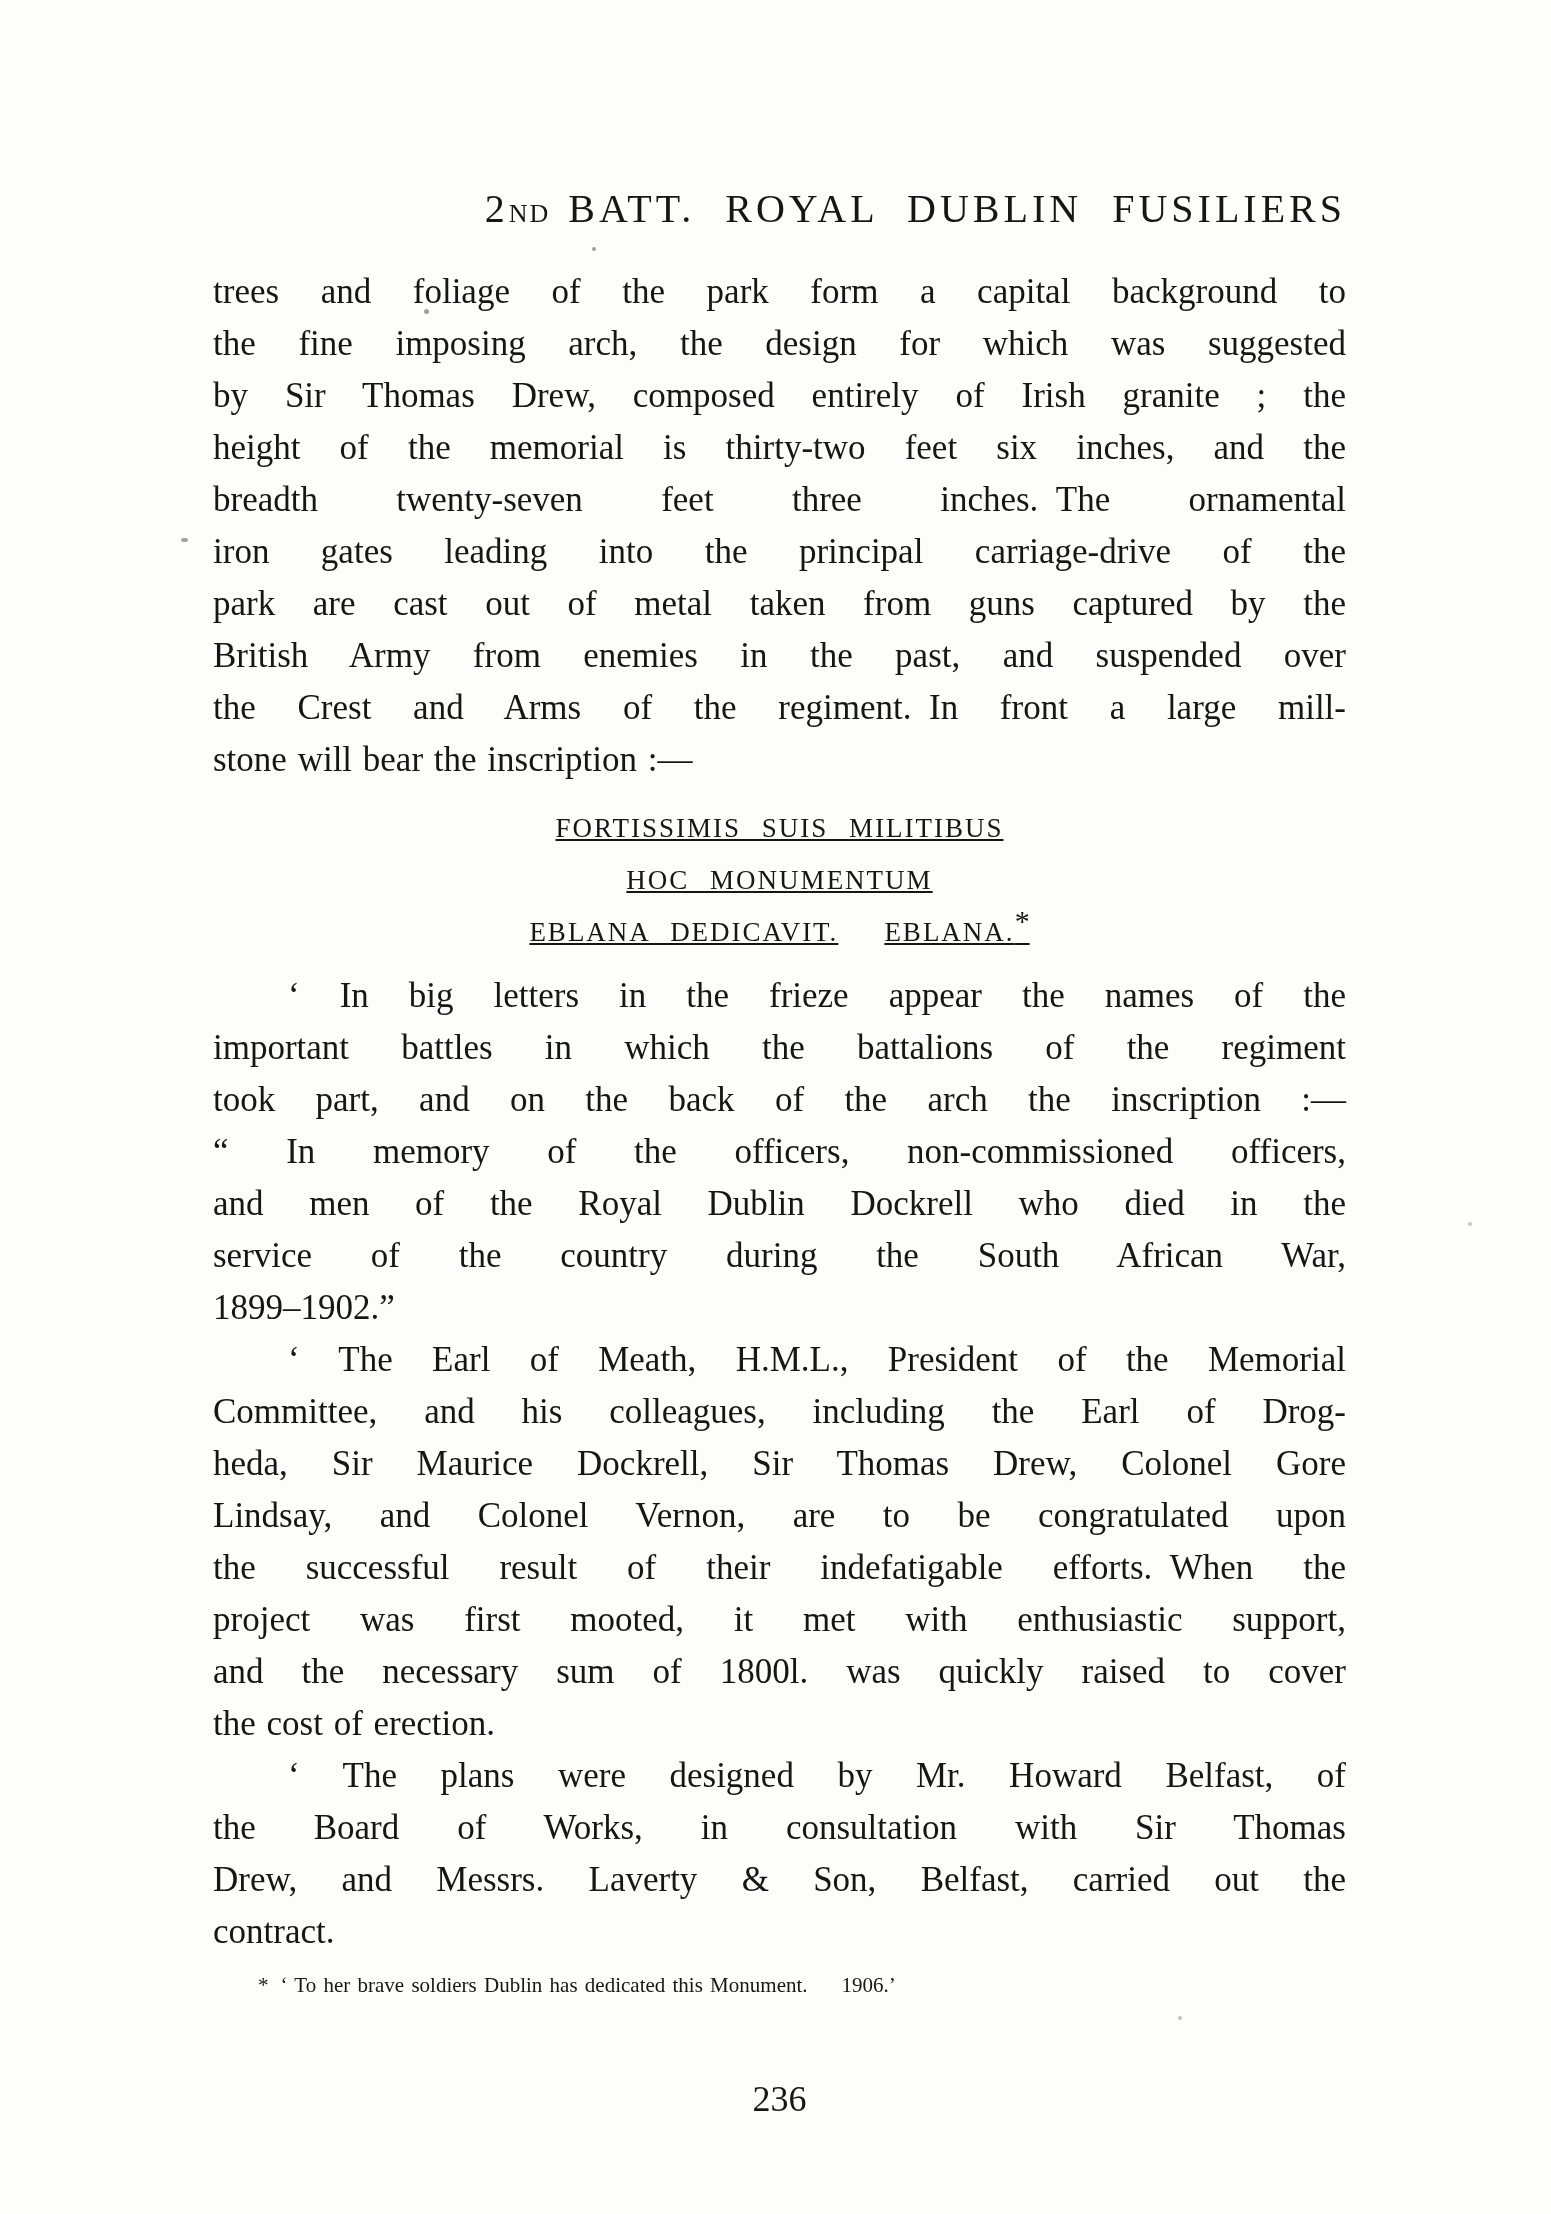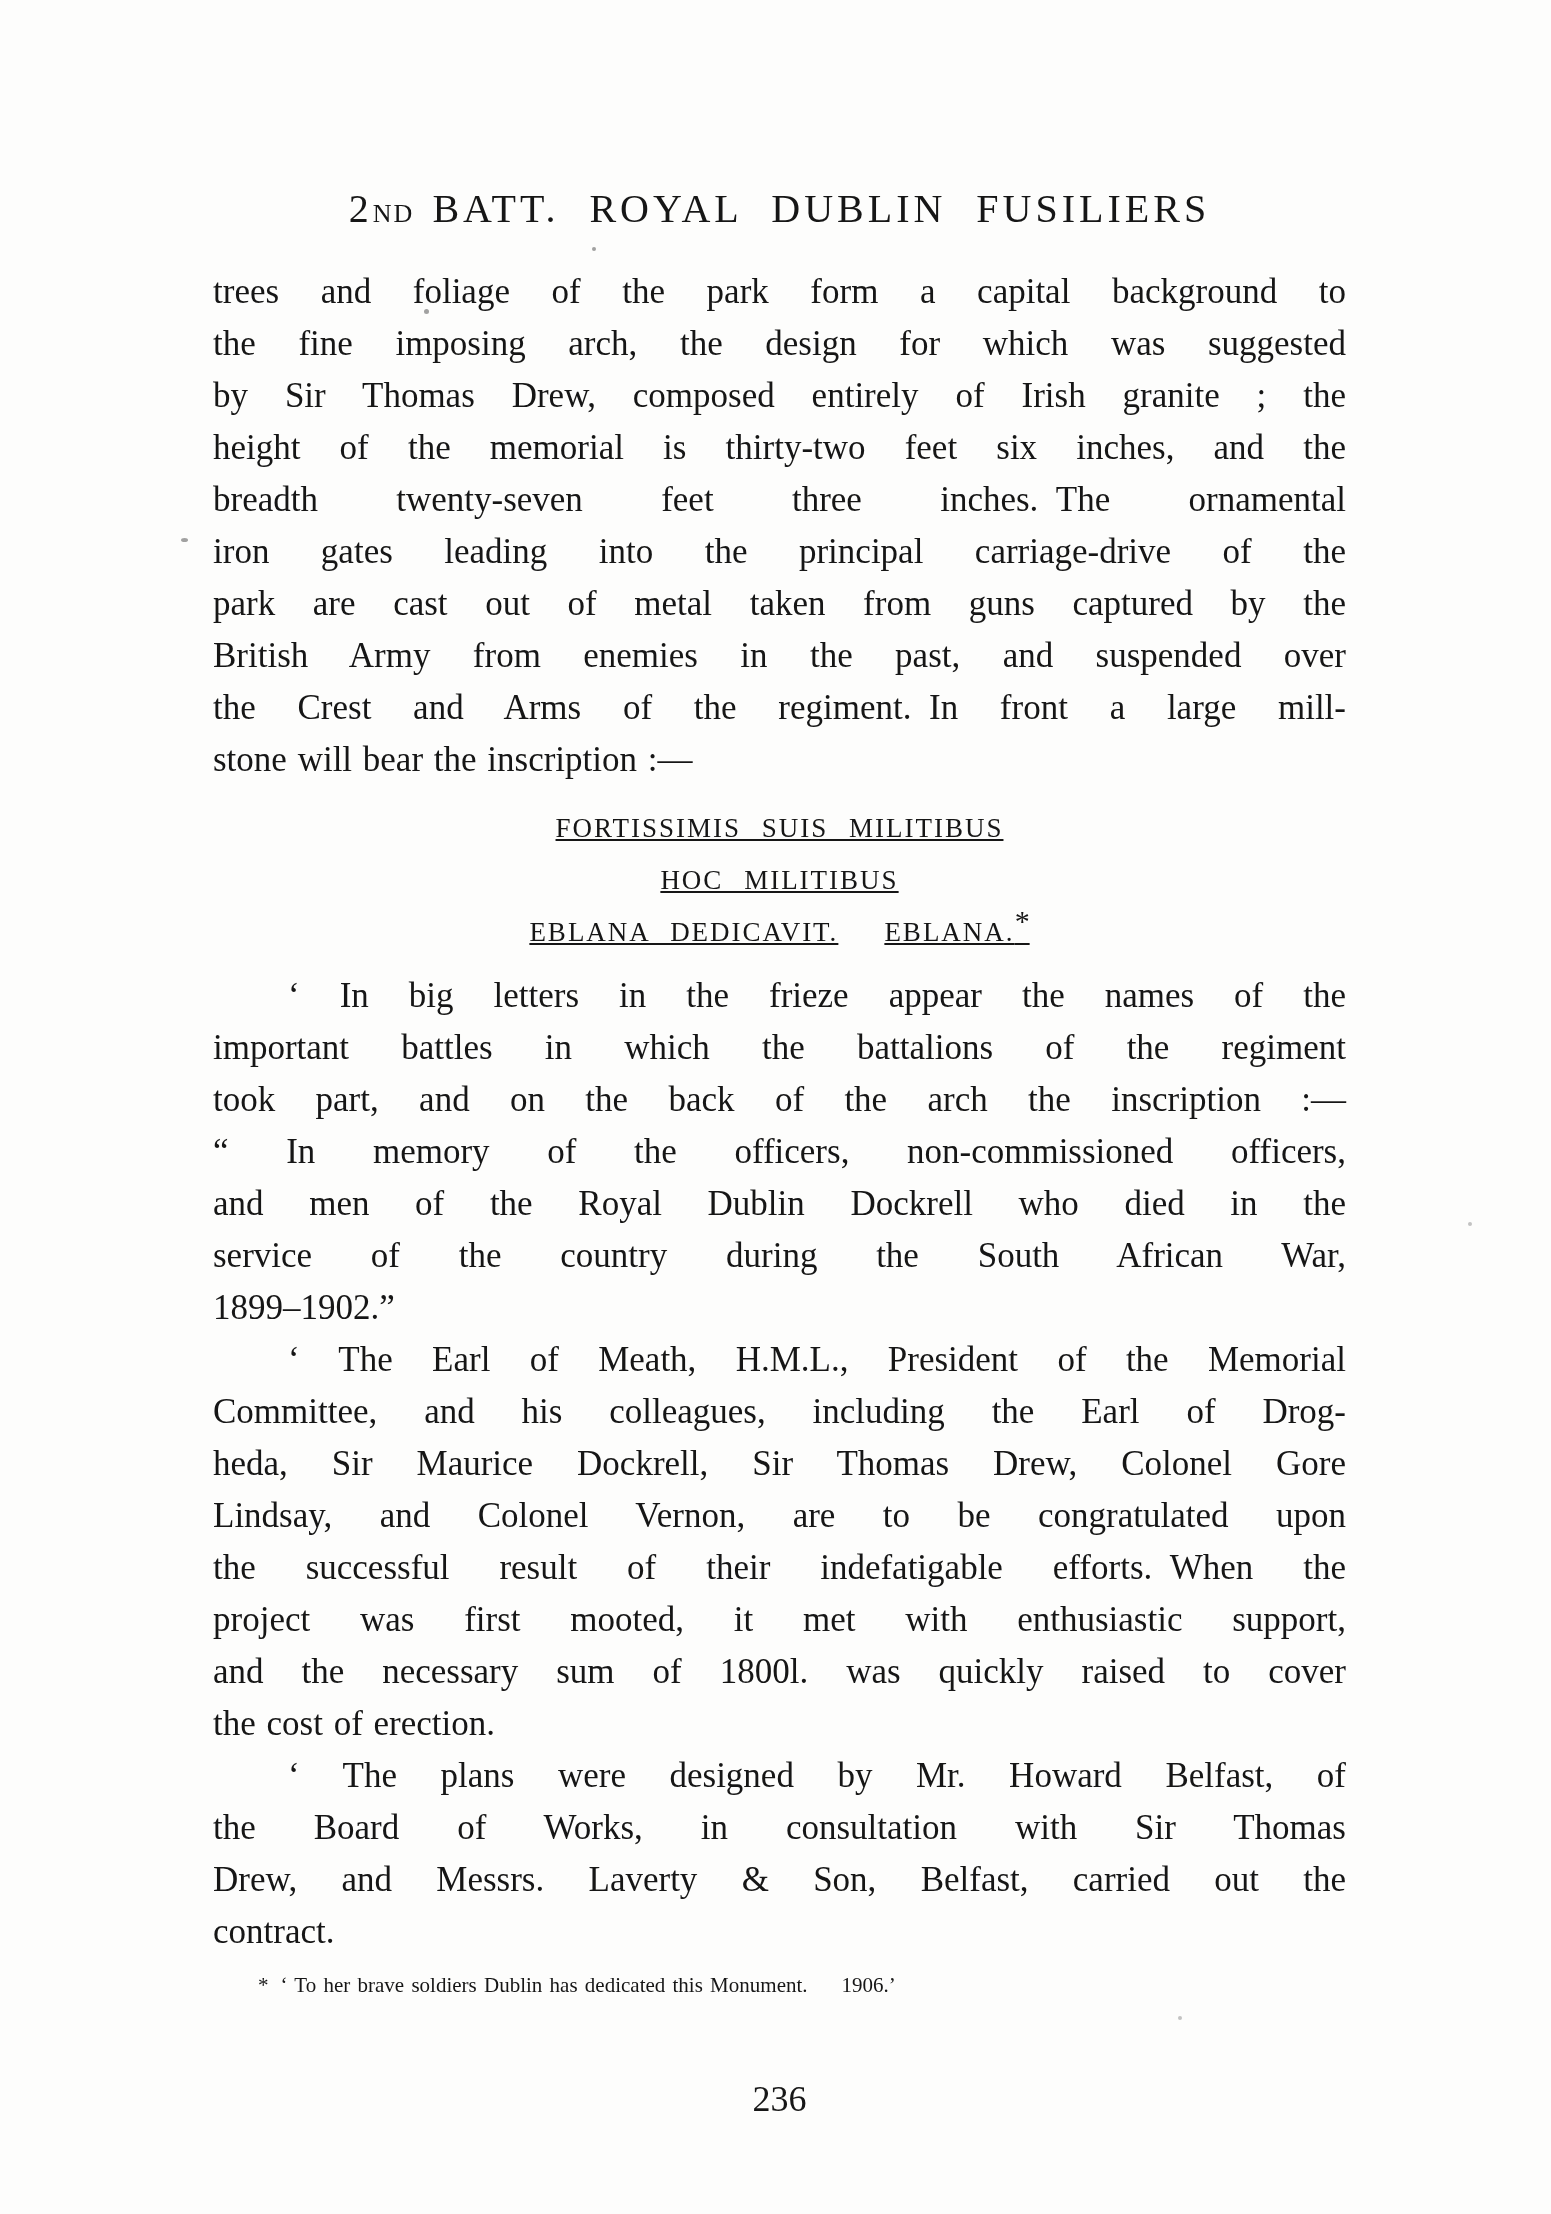--- a/index.html
+++ b/index.html
@@ -13,21 +13,21 @@
     height:2214px;
     margin:0 auto;
     background:var(--paper,#fdfdfc);
     color:var(--ink,#161616);
     overflow:hidden;
   }
   
   .header{
     position:absolute;
     top:186px; left:213px; width:1133px;
-    text-align:center;
+    text-align:right;
     font-size:40px;
     line-height:46px;
     letter-spacing:4px;
     word-spacing:16px;
     white-space:nowrap;
   }
   .header .ordinal{
     font-size:26px;
     letter-spacing:2px;
   }
@@ -127,21 +127,21 @@
           <div class="line">iron gates leading into the principal carriage-drive of the</div>
           <div class="line">park are cast out of metal taken from guns captured by the</div>
           <div class="line">British Army from enemies in the past, and suspended over</div>
           <div class="line">the Crest and Arms of the regiment. In front a large mill-</div>
           <div class="line last">stone will bear the inscription :—</div>
         </div>
       </div>
 
     <div class="inscription">
       <div class="line-c">FORTISSIMIS SUIS MILITIBUS</div>
-      <div class="line-c">HOC MILITIBUS</div>
+      <div class="line-c">HOC MONUMENTUM</div>
       <div class="line-c">
         <span>EBLANA DEDICAVIT.</span><span class="gap"></span><span>EBLANA.</span><sup>*</sup>
       </div>
     </div>
 
     <div>
         <div class="paragraph">
           <div class="line indent-first">‘ In big letters in the frieze appear the names of the</div>
           <div class="line">important battles in which the battalions of the regiment</div>
           <div class="line">took part, and on the back of the arch the inscription :—</div>

